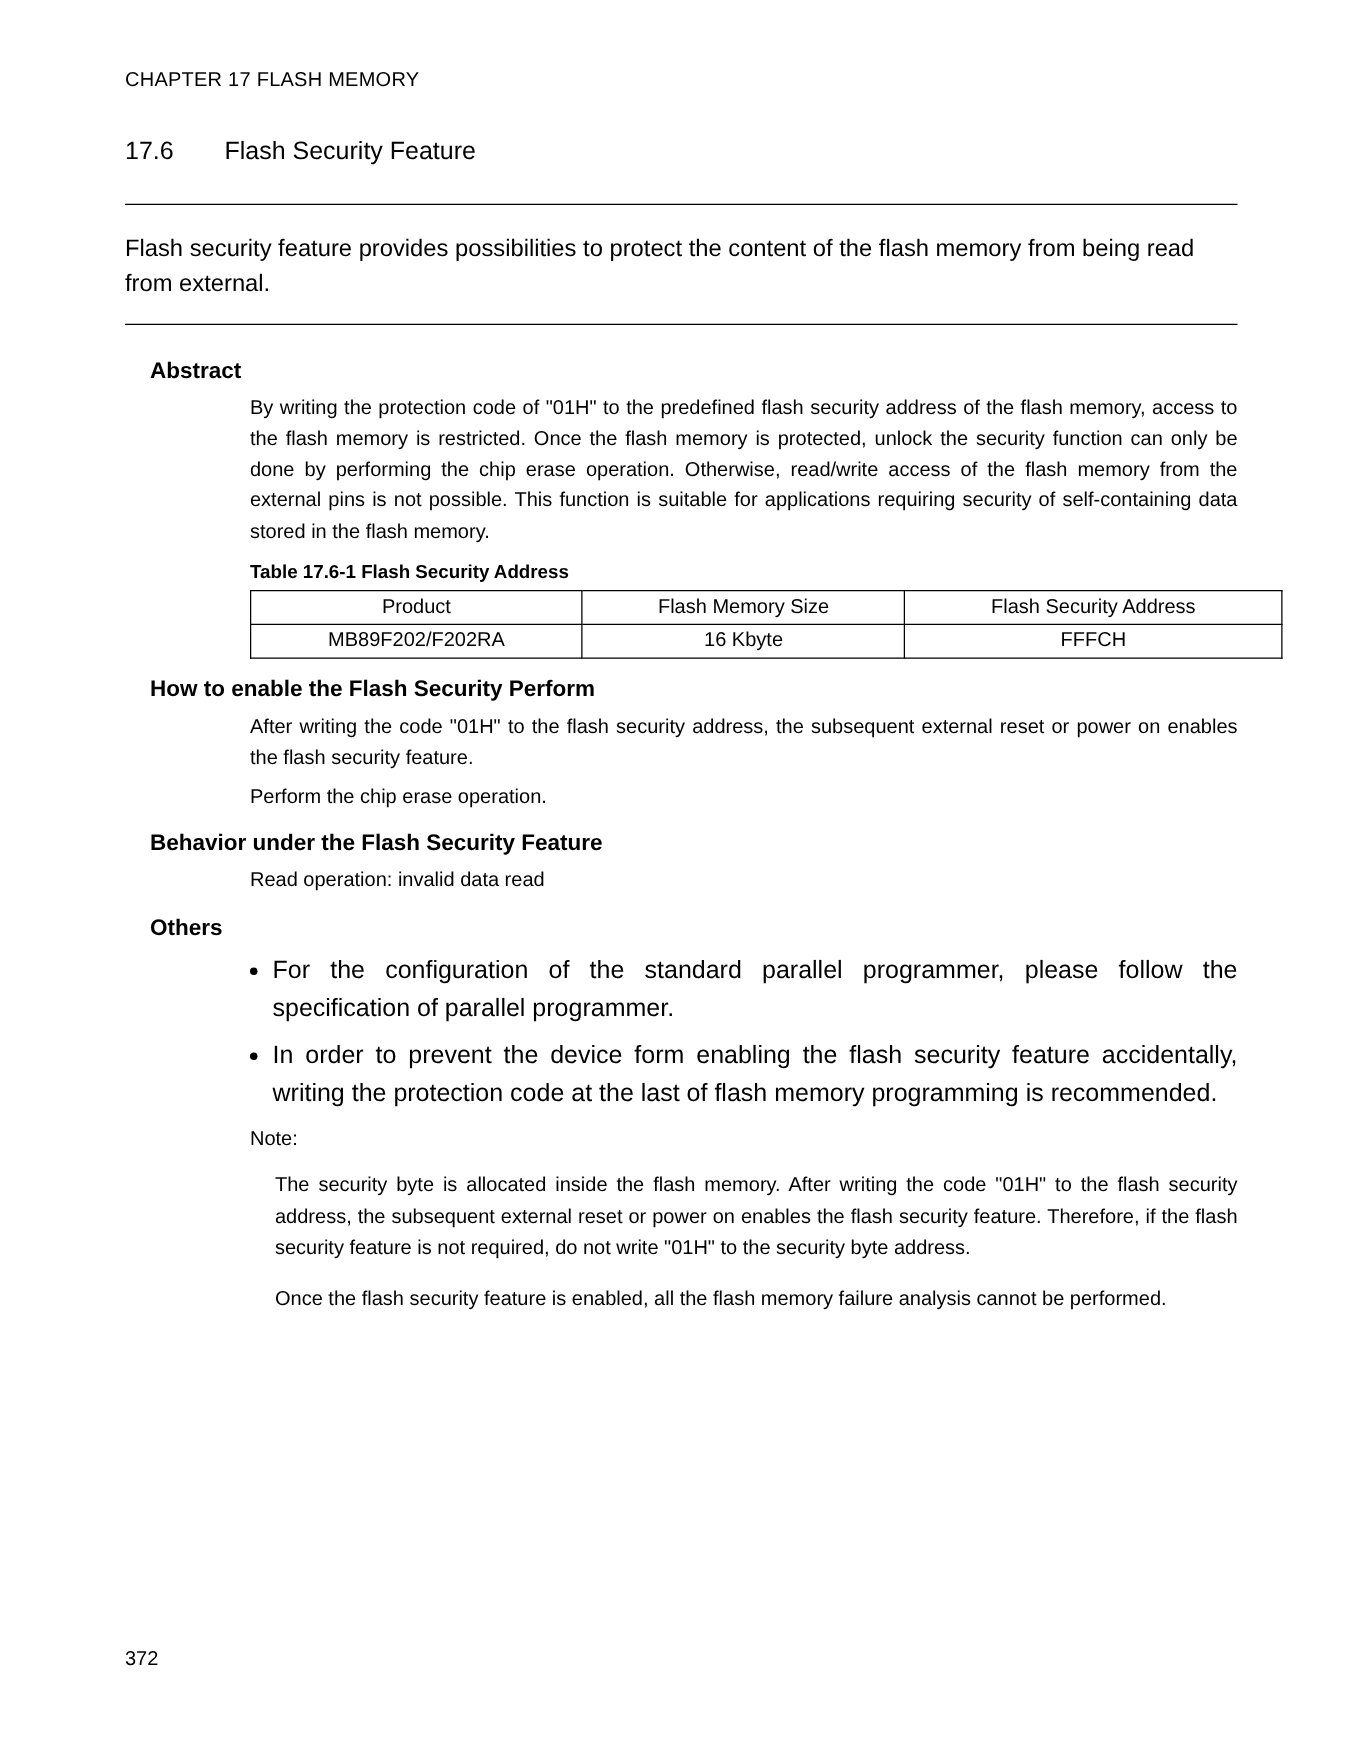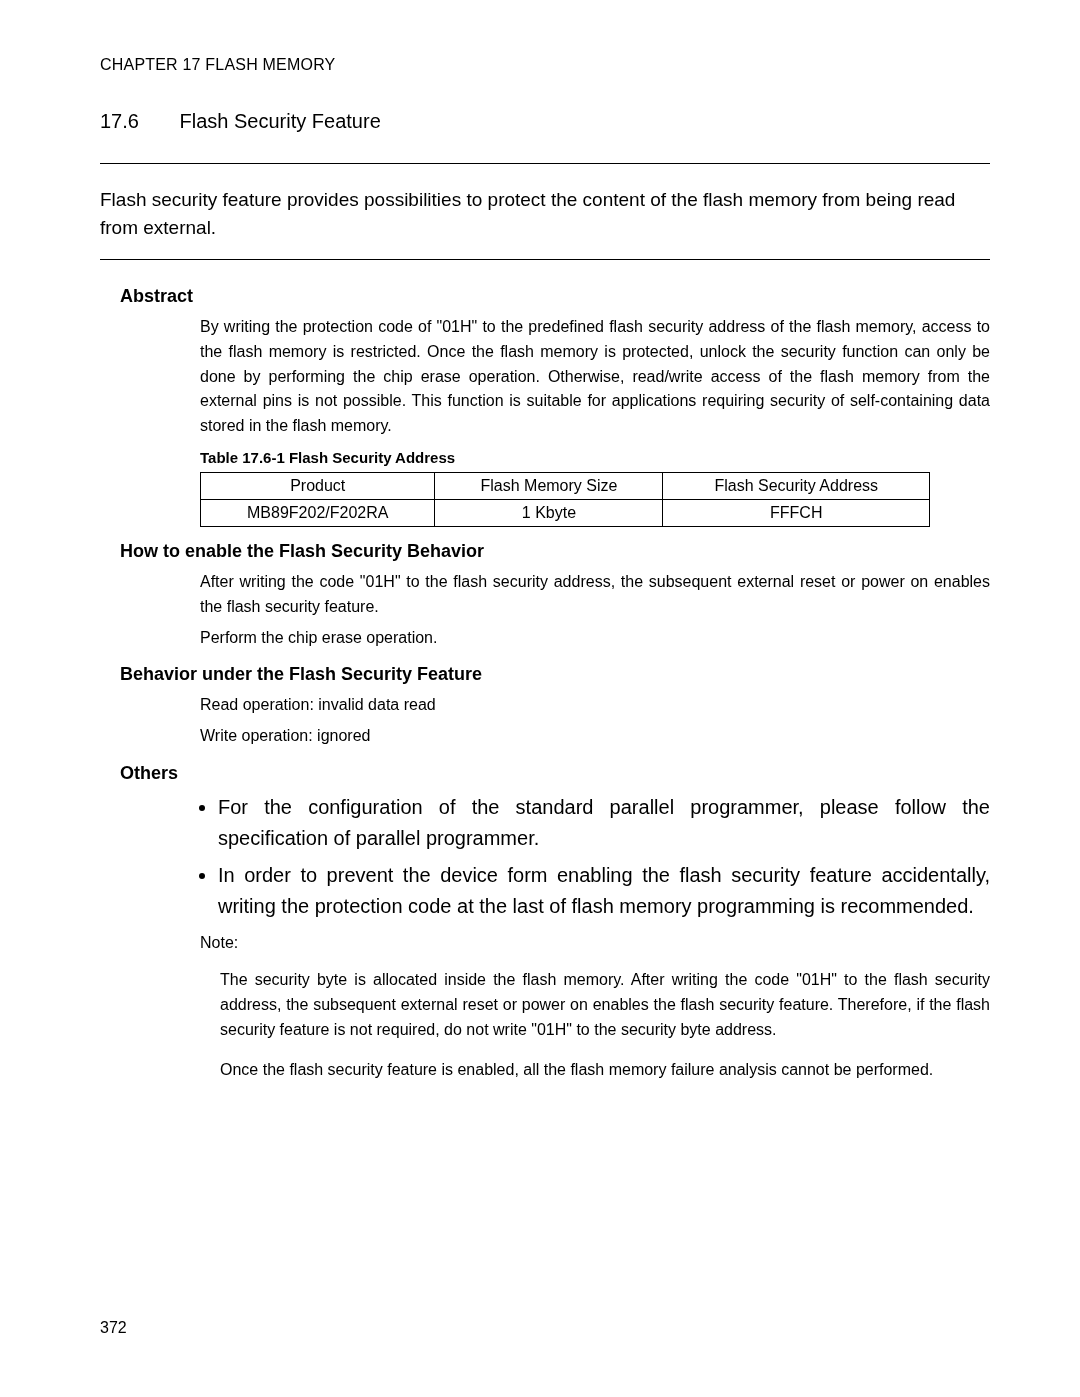--- a/index.html
+++ b/index.html
@@ -64,21 +64,21 @@
     margin: 0 0 6px 0;
   }
   .table-caption {
     font-weight: bold;
     font-size: 15px;
     margin: 10px 0 6px 100px;
   }
   table.fs {
     border-collapse: collapse;
     margin-left: 100px;
-    width: 730px;
+    width: 826px;
     padding-left: 44px;
   }
   table.fs th, table.fs td {
     border: 1px solid #000;
     font-size: 16px;
     padding: 4px 10px;
     text-align: center;
     font-weight: normal;
   }
   ul.others {
@@ -133,39 +133,38 @@
   <div class="table-caption">Table 17.6-1  Flash Security Address</div>
   <table class="fs">
     <tbody>
         <tr>
       <th>Product</th>
       <th>Flash Memory Size</th>
       <th>Flash Security Address</th>
     </tr>
     <tr>
       <td>MB89F202/F202RA</td>
-      <td>1 Kbyte</td>
+      <td>16 Kbyte</td>
       <td>FFFCH</td>
     </tr>
   </tbody>
     </table>
 
-  <div class="h-sub">How to enable the Flash Security Behavior</div>
+  <div class="h-sub">How to enable the Flash Security Perform</div>
   <div class="body-text">
     <p>After writing the code "01H" to the flash security address, the subsequent external reset or power on enables the flash security feature.</p>
   </div>
 
   <div class="body-text">
     <p>Perform the chip erase operation.</p>
   </div>
 
   <div class="h-sub">Behavior under the Flash Security Feature</div>
   <div class="body-text">
     <p>Read operation: invalid data read</p>
-    <p>Write operation: ignored</p>
   </div>
 
   <div class="h-sub">Others</div>
   <ul class="others">
     <li>For the configuration of the standard parallel programmer, please follow the specification of parallel programmer.</li>
     <li>In order to prevent the device form enabling the flash security feature accidentally, writing the protection code at the last of flash memory programming is recommended.</li>
   </ul>
 
   <div class="note-label">Note:</div>
   <div class="note-body">

